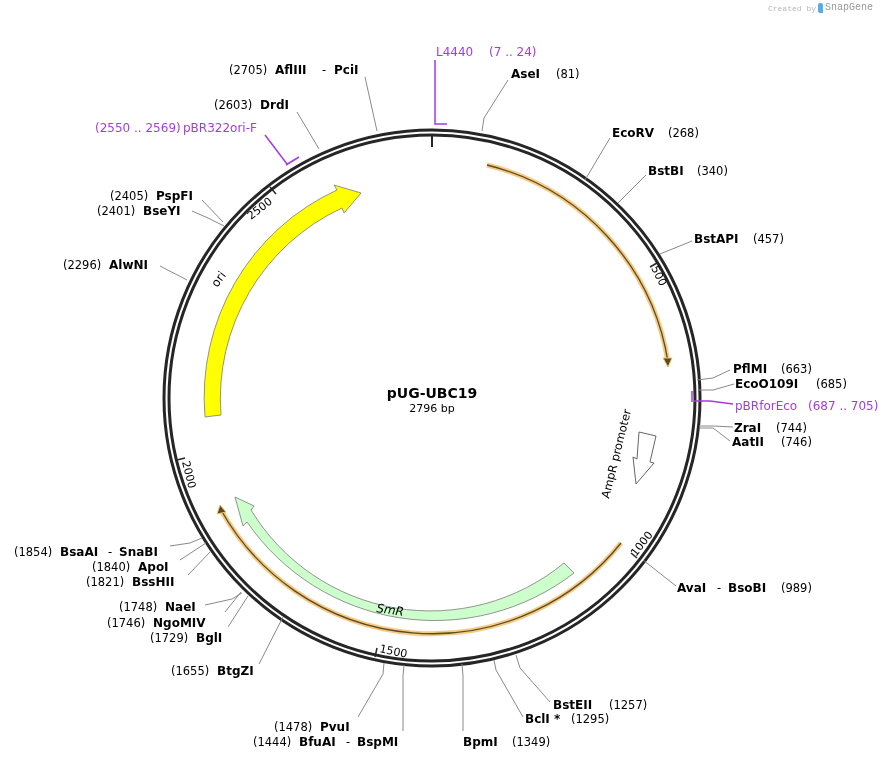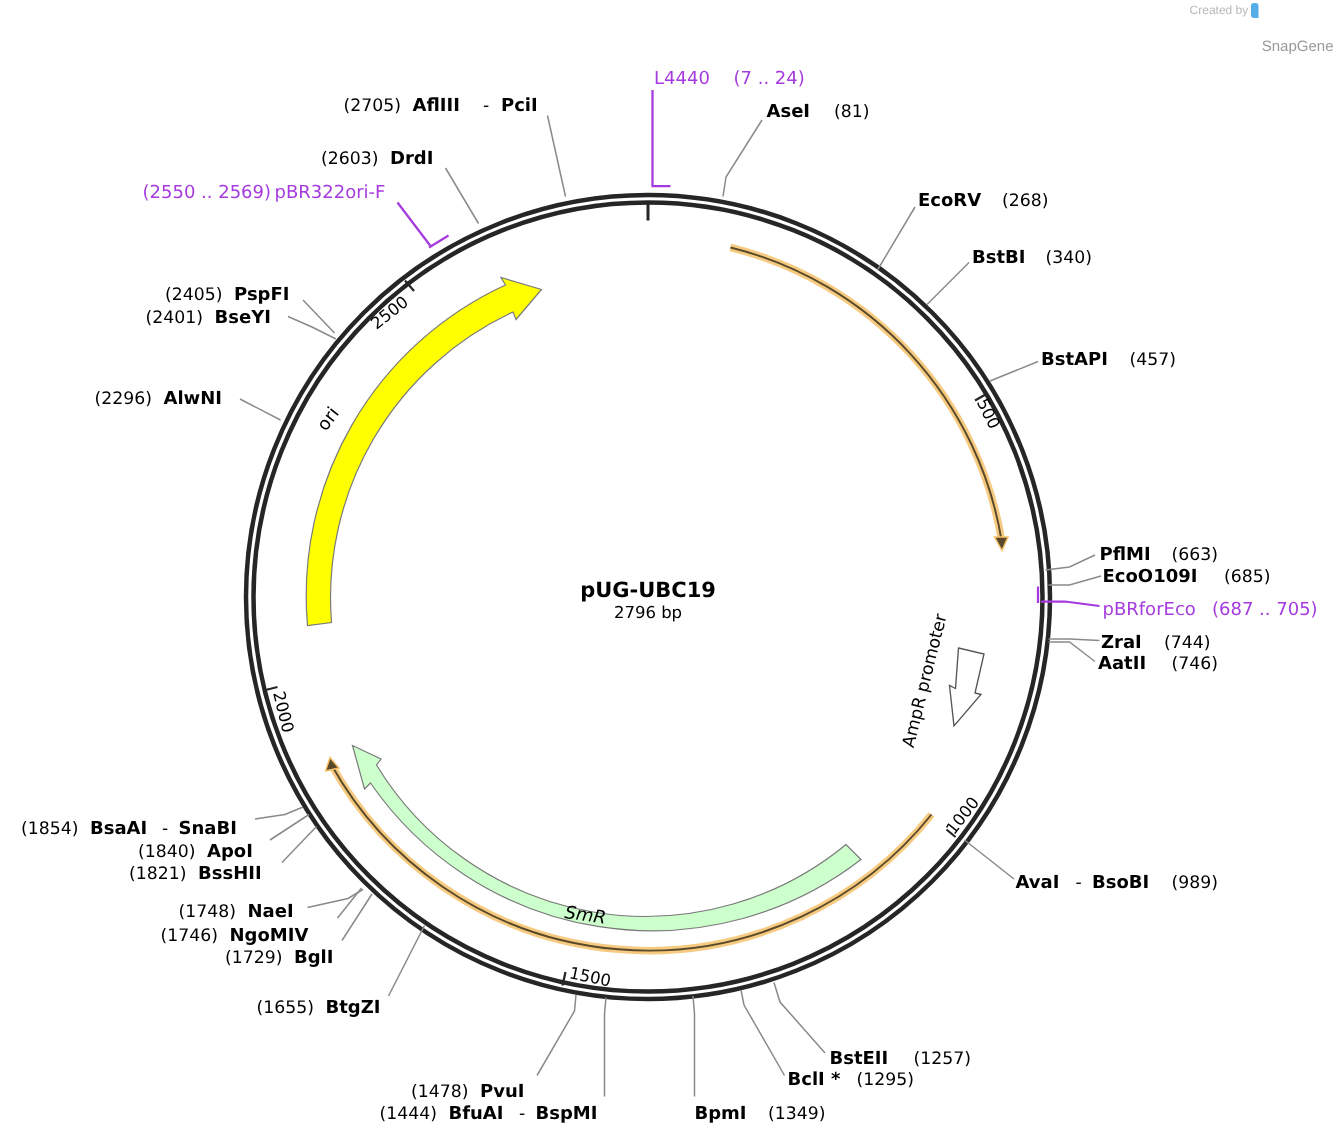--- a/index.html
+++ b/index.html
@@ -1,21 +1,21 @@
 <!DOCTYPE html>
 <html><head>
 <meta charset="utf-8">
 <style>
   html, body { margin: 0; padding: 0; background: #ffffff; }
   body { width: 893px; height: 760px; position: relative; overflow: hidden;
          font-family: "DejaVu Sans", "Liberation Sans", sans-serif; }
   #map { position: absolute; left: 0; top: 0; }
-  .credit { position: absolute; right: 4px; top: 2px; font-size: 8px; color: #b8b8b8;
-            font-family: Liberation Sans, sans-serif; display: flex; align-items: flex-start; gap: 2px; }
-  .credit .brand { font-size: 10px; color: #9a9a9a; margin-top: 24px; }
+  .credit { position: absolute; right: 20px; top: 2px; font-size: 8px; color: #b8b8b8;
+            font-family: Liberation Mono, monospace; display: flex; align-items: flex-end; gap: 2px; }
+  .credit .brand { font-size: 10px; color: #9a9a9a; }
   .credit .logo { display: inline-block; width: 5px; height: 10px; background: #55aee8; border-radius: 2px 2px 0 2px; }
   text { font-family: "DejaVu Sans", "Liberation Sans", sans-serif; }
   .enz { font-size: 12px; font-weight: bold; fill: #000; }
   .pos { font-size: 11.5px; fill: #000; }
   .primer { font-size: 12px; fill: #a53bde; }
   .leader { stroke: #8a8a8a; stroke-width: 1; fill: none; }
   .tick-label { font-size: 11px; fill: #000; }
 </style>
 </head>
 <body>

